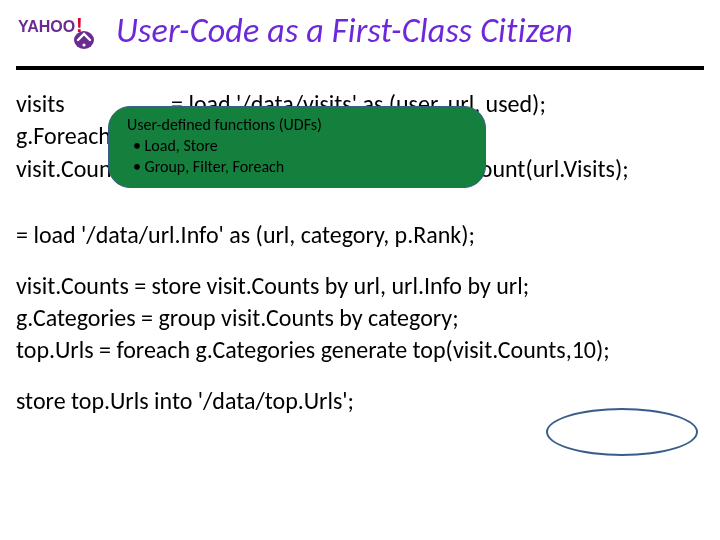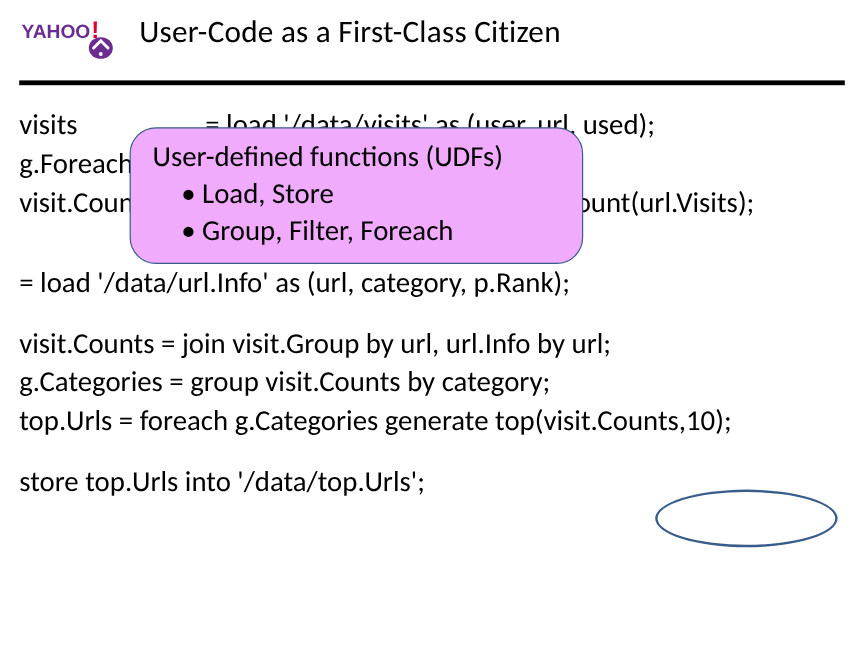--- a/index.html
+++ b/index.html
@@ -15,54 +15,55 @@
   .header {
     display: flex;
     align-items: flex-start;
     padding: 10px 20px 8px 18px;
   }
   .logo {
     width: 78px;
     flex: 0 0 auto;
   }
   .title {
-    font-size: 26px;
-    color: #000000;
+    font-size: 34px;
+    color: #6d28d9;
     margin-left: 20px;
     font-weight: 400;
     letter-spacing: 0.2px;
+    font-style: italic;
   }
   .hr {
     height: 4px;
     background: #000;
     margin: 0 16px 18px 16px;
   }
   .content {
     padding: 0 16px;
     font-size: 24px;
     line-height: 1.35;
     color: #000;
   }
   .row { display: flex; }
   .lbl { flex: 0 0 155px; } 
   .callout {
     position: absolute;
     left: 108px;
     top: 106px;
     width: 340px;
-    background: #f0abfc;
+    background: #15803d;
     border: 1px solid #385d8a;
     border-radius: 22px;
     padding: 8px 18px 10px 18px;
-    font-size: 24px;
+    font-size: 16px;
     color: #000;
     line-height: 1.3;
     box-shadow: 0 0 0 rgba(0,0,0,0);
   }
-  .callout .bullets { margin-left: 24px; }
+  .callout .bullets { margin-left: 6px; }
   .oval {
     position: absolute;
     right: 22px;
     top: 408px;
     width: 148px;
     height: 44px;
     border: 2px solid #385d8a;
     border-radius: 50%;
     background: #fff;
   }
@@ -96,21 +97,21 @@
   </div>
   <div class="row">
     <span class="lbl">visit.Counts</span>
     <span>= foreach g.Visits generate url, count(url.Visits);</span>
   </div>
   <div style="height:34px"></div>
   <div class="row">
     <span>= load '/data/url.Info' as (url, category, p.Rank);</span>
   </div>
   <div class="spacer"></div>
-  <div>visit.Counts  = join visit.Group by url, url.Info by url;</div>
+  <div>visit.Counts  = store visit.Counts by url, url.Info by url;</div>
   <div>g.Categories = group visit.Counts by category;</div>
   <div>top.Urls = foreach g.Categories generate top(visit.Counts,10);</div>
   <div class="spacer"></div>
   <div>store top.Urls into '/data/top.Urls';</div>
 </div>
 
 <div class="callout">
   <div>User-defined functions (UDFs)</div>
   <div class="bullets">
     <div>• Load, Store</div>

